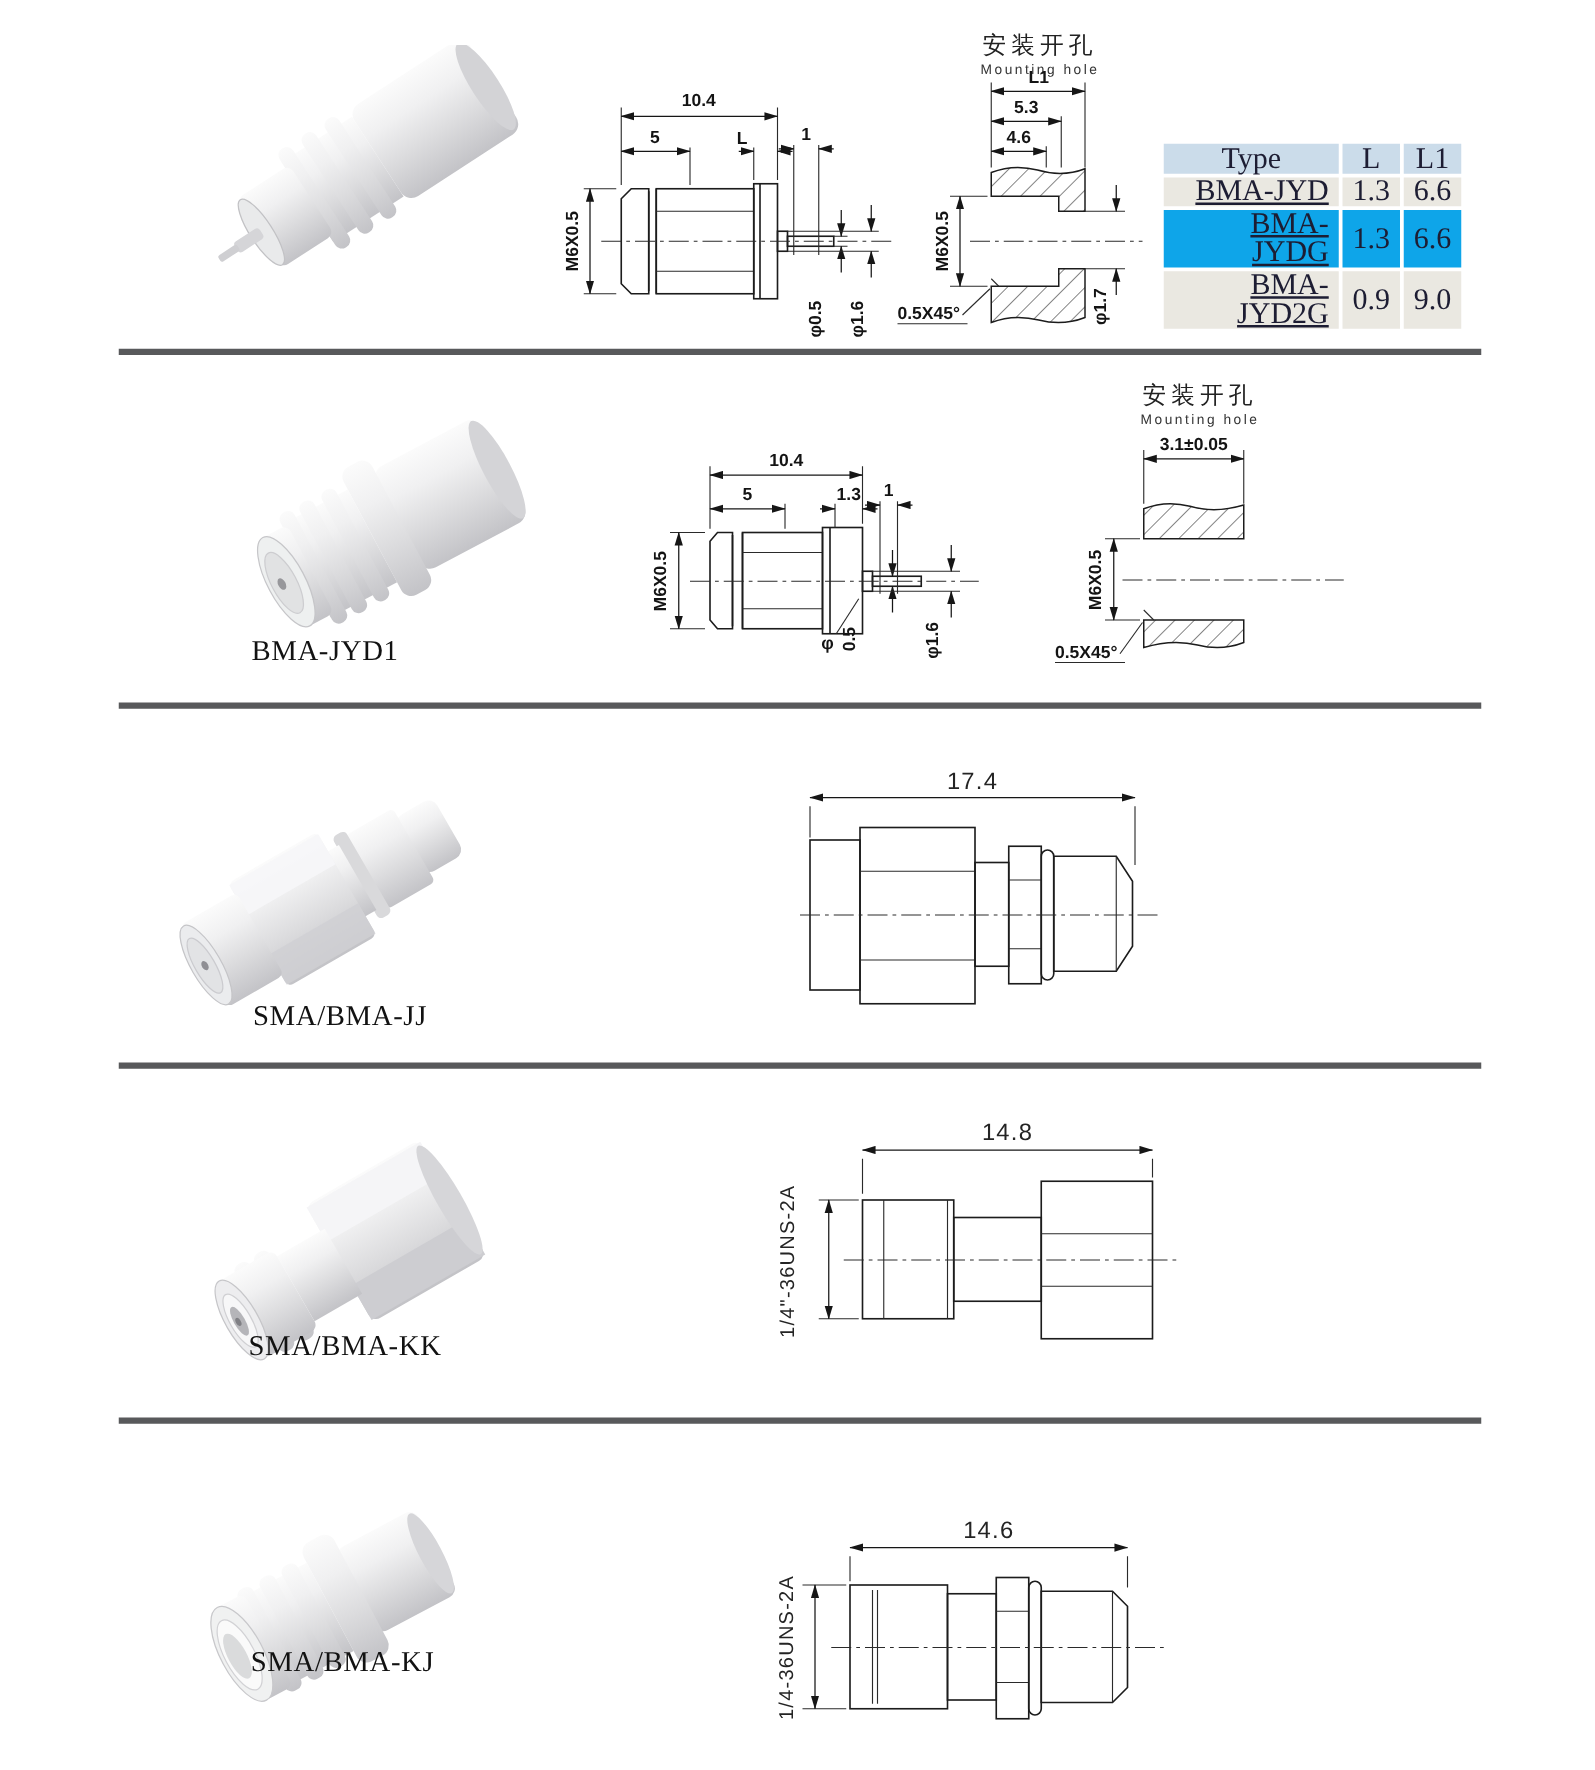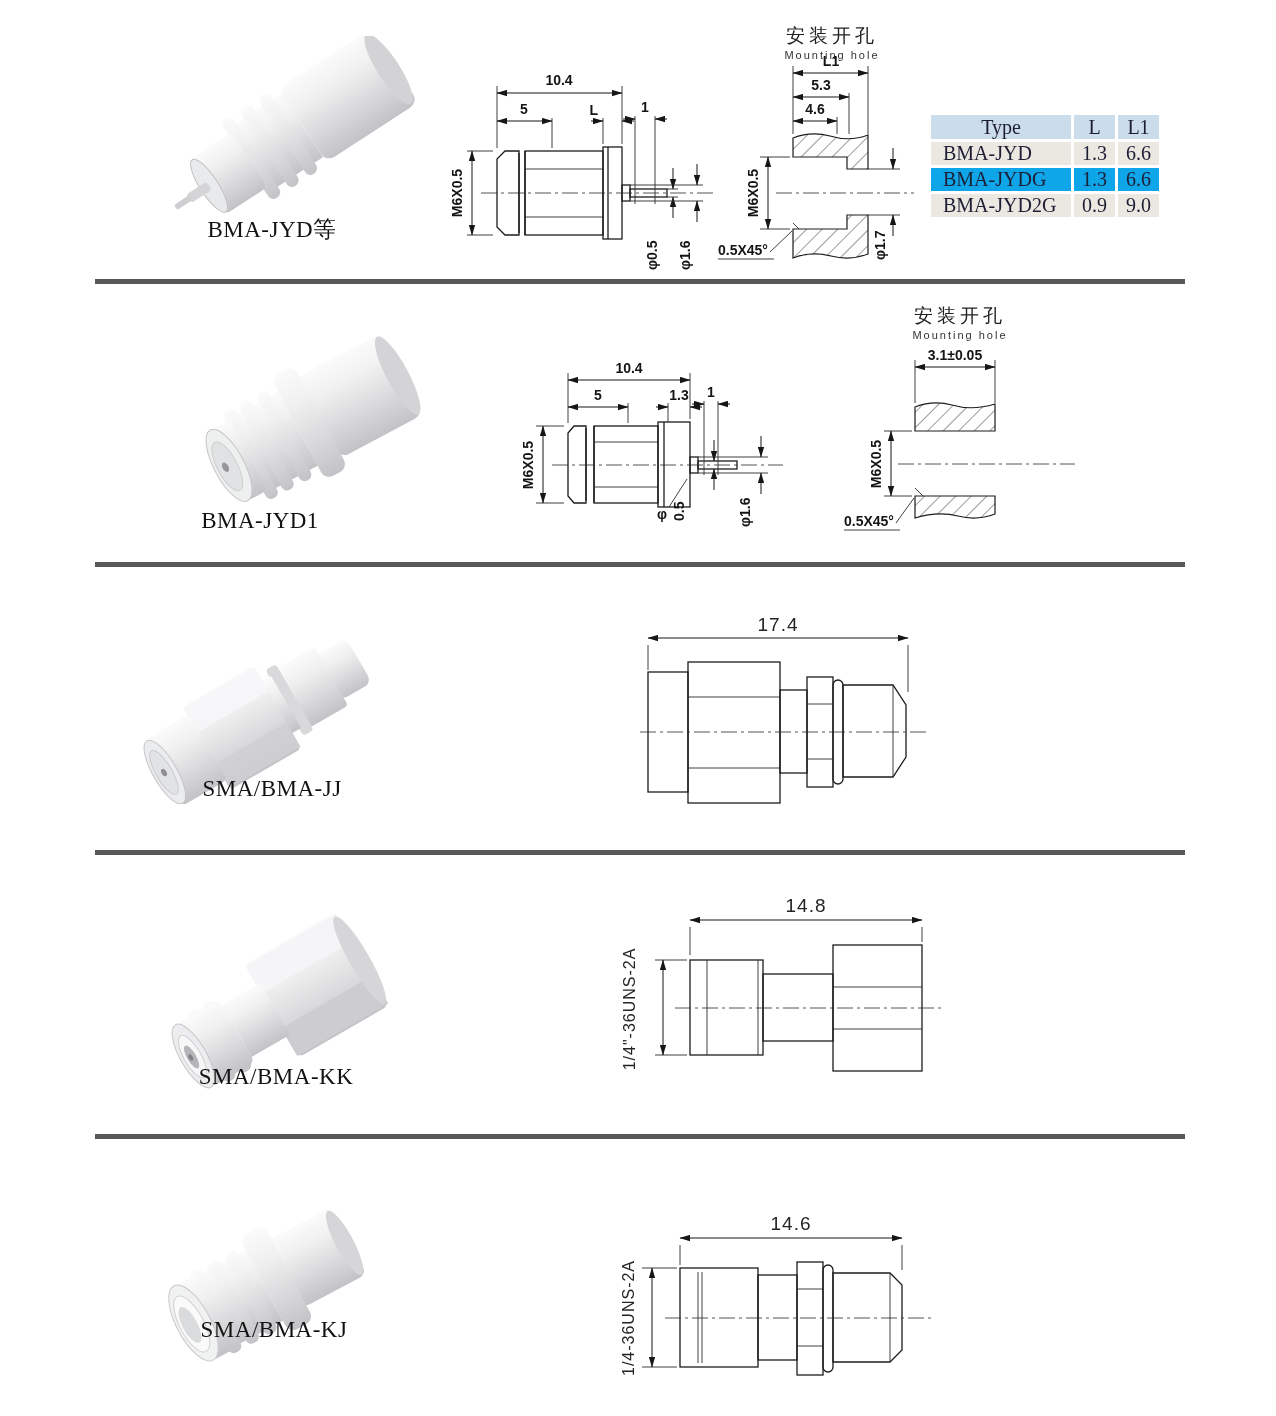--- a/index.html
+++ b/index.html
@@ -14,25 +14,25 @@
   .thin{stroke:#2a2a2a;stroke-width:0.9;fill:none;}
   .dml{stroke:#161616;stroke-width:1;fill:none;}
   .cl{stroke:#2a2a2a;stroke-width:0.8;fill:none;stroke-dasharray:16 4 3 4;}
   text.dim{font-family:"Liberation Sans",sans-serif;font-weight:700;font-size:14px;fill:#141414;}
   text.cad{font-family:"Liberation Sans",sans-serif;font-weight:400;font-size:19px;fill:#242424;letter-spacing:1px;}
   text.cadv{font-family:"Liberation Sans",sans-serif;font-weight:400;font-size:16px;fill:#242424;letter-spacing:1px;}
   text.zh{font-family:"Liberation Serif",serif;font-size:19px;fill:#222;letter-spacing:4px;}
   text.en{font-family:"Liberation Sans",sans-serif;font-size:11px;fill:#333;letter-spacing:2px;}
   
   .spec{position:absolute;left:928px;top:112px;border-collapse:separate;border-spacing:3px;
-        background:#ffffff;font-family:"Liberation Serif",serif;font-size:20px;color:#1d1d33;}
+        background:#ffffff;font-family:"Liberation Serif",serif;font-size:24px;color:#1d1d33;}
   .spec th{background:#cbdcea;font-weight:normal;text-align:center;line-height:24px;padding:0 8px;}
   .spec td{text-align:center;line-height:23px;padding:0 8px;}
   .spec th:first-child,.spec td:first-child{width:120px;}
-  .spec td:first-child{text-align:left;padding-left:12px;}
+  .spec td:first-child{text-align:right;padding-left:12px;text-decoration:underline;}
   .spec tr.cream td{background:#eae8e1;}
   .spec tr.blue td{background:#0ea5e9;}
 </style>
 </head>
 <body>
 
 <div class="page">
 
   <svg class="abs" style="left:140px;top:36px;" width="300" height="190" viewBox="0 0 300 190">
     <defs>
@@ -49,21 +49,20 @@
       <rect x="-62" y="-38" width="67" height="76" fill="url(#pgA)"></rect>
       <rect x="-18" y="-47" width="13" height="94" rx="6" fill="url(#pgA)"></rect>
       <rect x="-40" y="-47" width="13" height="94" rx="6" fill="url(#pgA)"></rect>
       <rect x="-62" y="-47" width="13" height="94" rx="6" fill="url(#pgA)"></rect>
       <rect x="-108" y="-33" width="50" height="66" rx="6" fill="url(#pgA)"></rect>
       <ellipse cx="-106" cy="0" rx="9" ry="31" fill="#e9eaeb" stroke="#c2c2c5"></ellipse>
       <rect x="-130" y="-5" width="24" height="10" rx="3" fill="#d5d5d8"></rect>
       <rect x="-146" y="-3" width="18" height="6" rx="2" fill="#cfcfd2"></rect>
     </g>
   </svg>
-  <div class="plabel" style="left:152px;top:214px;">BMA-JYD等</div>
 
   <svg class="abs" style="left:445px;top:56px;" width="330" height="218" viewBox="0 0 330 218">
     <defs>
       <marker id="m1" viewBox="0 0 10 6" refX="9.5" refY="3" markerWidth="11" markerHeight="7" orient="auto-start-reverse" markerUnits="userSpaceOnUse">
         <path d="M0,0 L10,3 L0,6 Z" fill="#161616"></path>
         </marker>
     </defs>
     <g>
       <path class="ln" d="M74,95 L60,95 L52,103 L52,171 L60,179 L74,179 Z"></path>
       <line class="ln" x1="74" y1="97" x2="74" y2="177"></line>
@@ -311,21 +310,21 @@
       <rect x="32" y="-30" width="12" height="60" fill="url(#pgC)"></rect>
       <rect x="-48" y="-48" width="82" height="96" rx="5" fill="url(#pgC)"></rect>
       <rect x="-48" y="-46" width="82" height="28" fill="#f6f6f8" opacity="0.9"></rect>
       <rect x="-48" y="18" width="82" height="28" fill="#cfcfd3" opacity="0.8"></rect>
       <rect x="-98" y="-38" width="52" height="76" rx="5" fill="url(#pgC)"></rect>
       <ellipse cx="-96" cy="0" rx="12" ry="36" fill="#ebecee" stroke="#c5c5c8"></ellipse>
       <ellipse cx="-97" cy="0" rx="8" ry="25" fill="#e2e3e5" stroke="#cbcbcf"></ellipse>
       <ellipse cx="-97" cy="0" rx="2.5" ry="4" fill="#8f8f94"></ellipse>
     </g>
   </svg>
-  <div class="plabel" style="left:152px;top:776px;">SMA/BMA-JJ</div>
+  <div class="plabel" style="left:152px;top:800px;">SMA/BMA-JJ</div>
 
   <svg class="abs" style="left:640px;top:612px;" width="320" height="200" viewBox="0 0 320 200">
     <defs>
       <marker id="m5" viewBox="0 0 10 6" refX="9.5" refY="3" markerWidth="11" markerHeight="7" orient="auto-start-reverse" markerUnits="userSpaceOnUse">
         <path d="M0,0 L10,3 L0,6 Z" fill="#161616"></path>
         </marker>
     </defs>
     <g>
       <rect class="ln" x="8" y="60" width="40" height="120"></rect>
       <rect class="ln" x="48" y="50" width="92" height="141"></rect>

